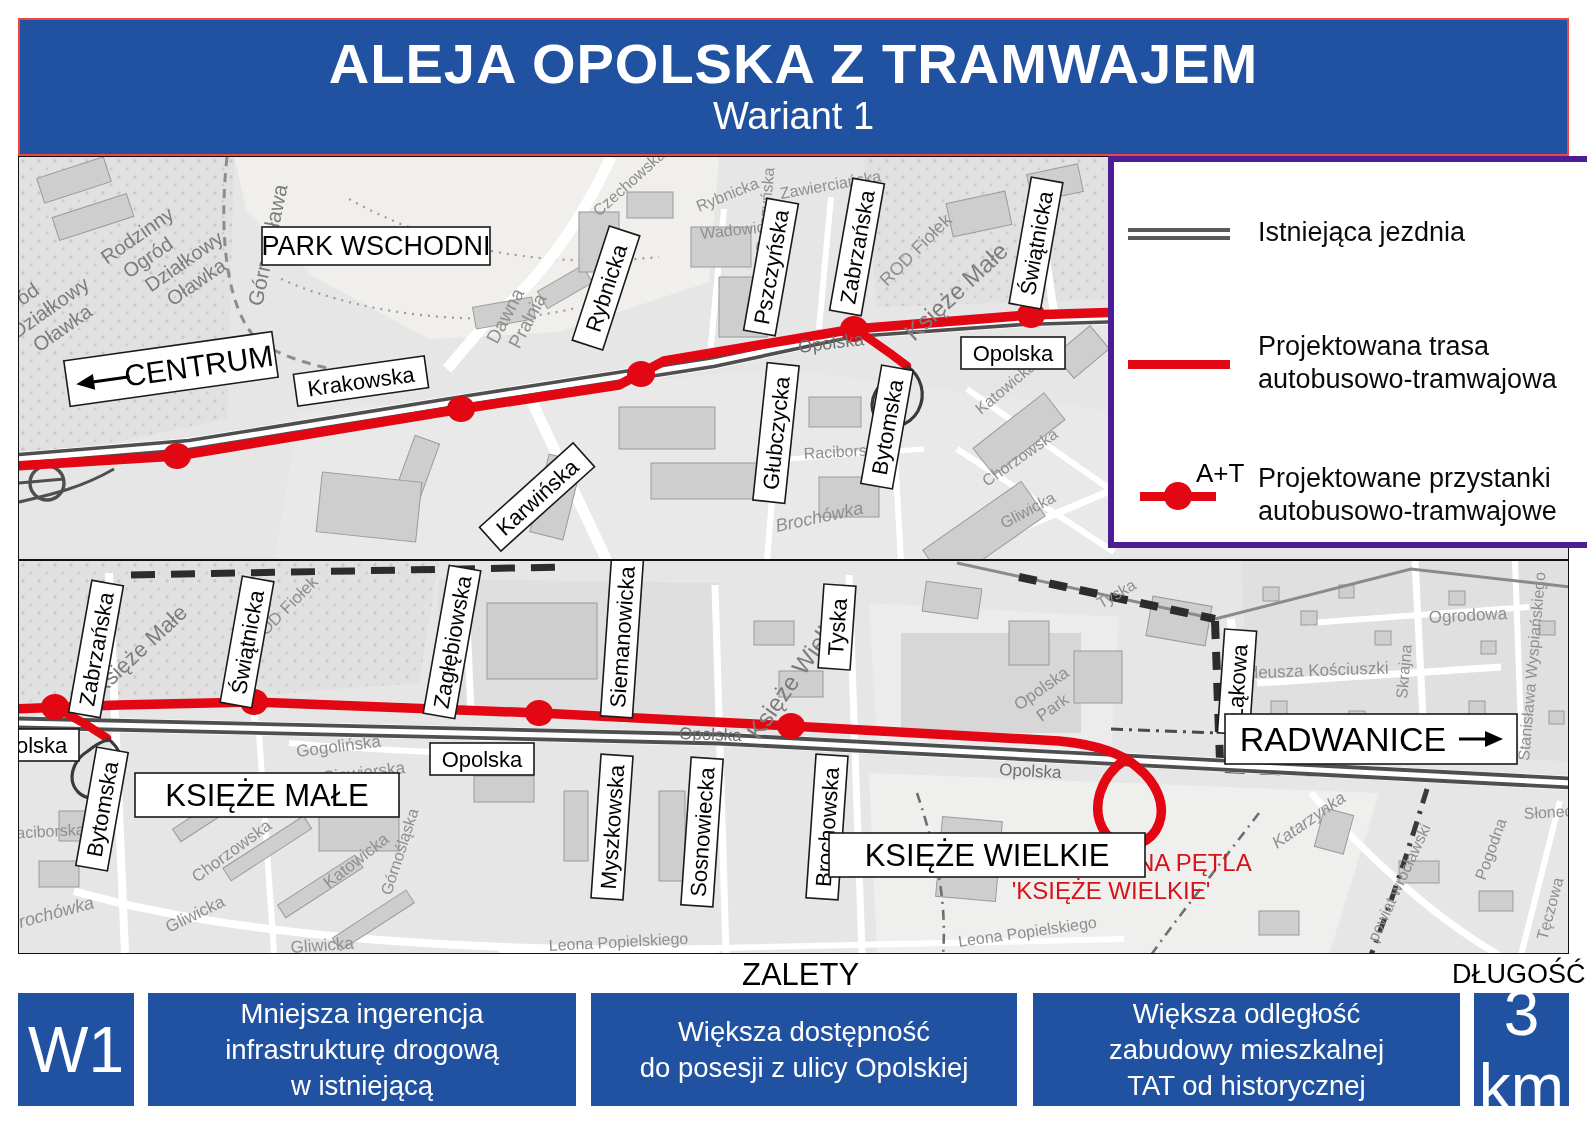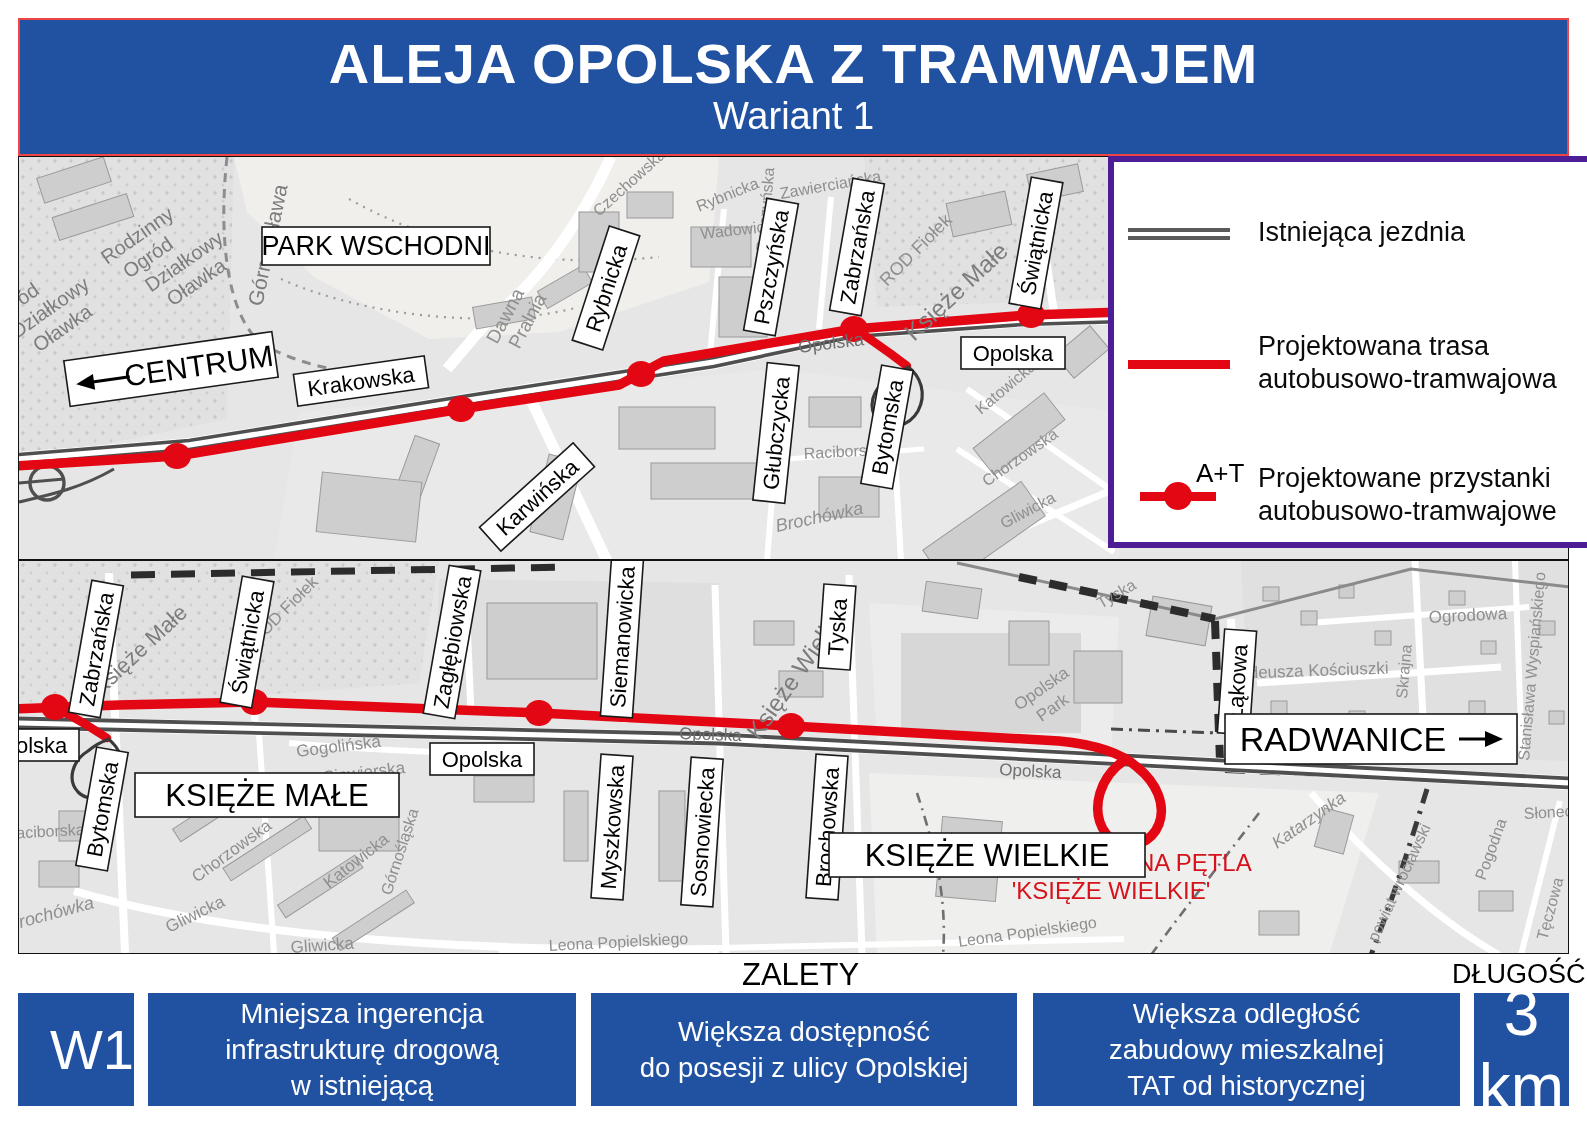--- a/index.html
+++ b/index.html
@@ -19,21 +19,21 @@
           border:6px solid #4c1d95;box-sizing:border-box;z-index:5;}
   .legend .txt{position:absolute;left:144px;font-size:27px;color:#0b0b0b;line-height:33px;}
   .dline{position:absolute;left:0;width:102px;height:3.5px;background:#5a5a5a;}
   .redbar{position:absolute;left:14px;width:102px;height:9px;background:#e30613;}
   .at{position:absolute;font-size:26px;color:#000000;}
   
   .sect-title{position:absolute;font-size:31px;color:#000;}
   .bbox{position:absolute;background:#2152a2;color:#fff;text-align:center;
         display:flex;flex-direction:column;justify-content:center;box-sizing:border-box;}
   .bbox .ln{font-size:27.5px;line-height:36px;}
-  .w1{font-size:56px;text-align:right;}
+  .w1{font-size:64px;}
   .km{font-size:64px;}
   
   text{font-family:"Liberation Sans", sans-serif;}
   .bgl{fill:#8f8f8f;}
   .bgl2{fill:#7c7c7c;}
   .ital{font-style:italic;}
   .boxr{fill:#ffffff;stroke:#1a1a1a;stroke-width:1.6px;}
   .boxt{fill:#000;}
   .rednote{fill:#d6121b;font-size:24px;}
 </style>

